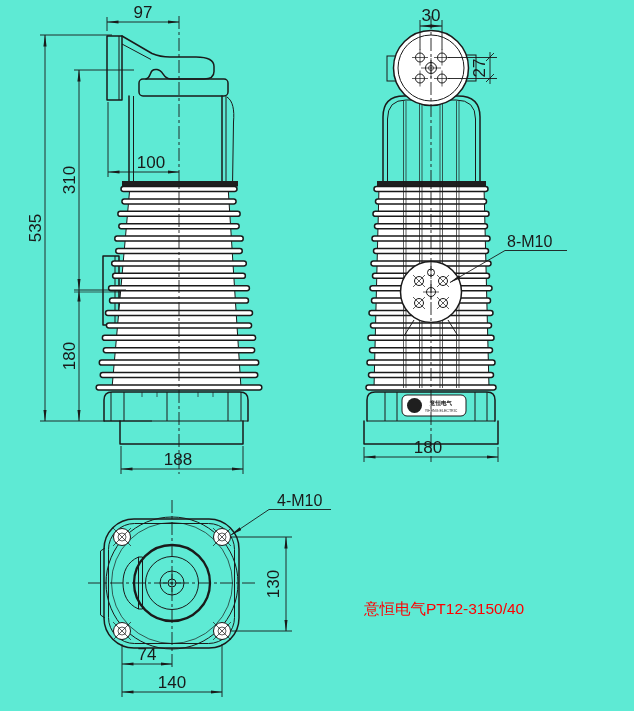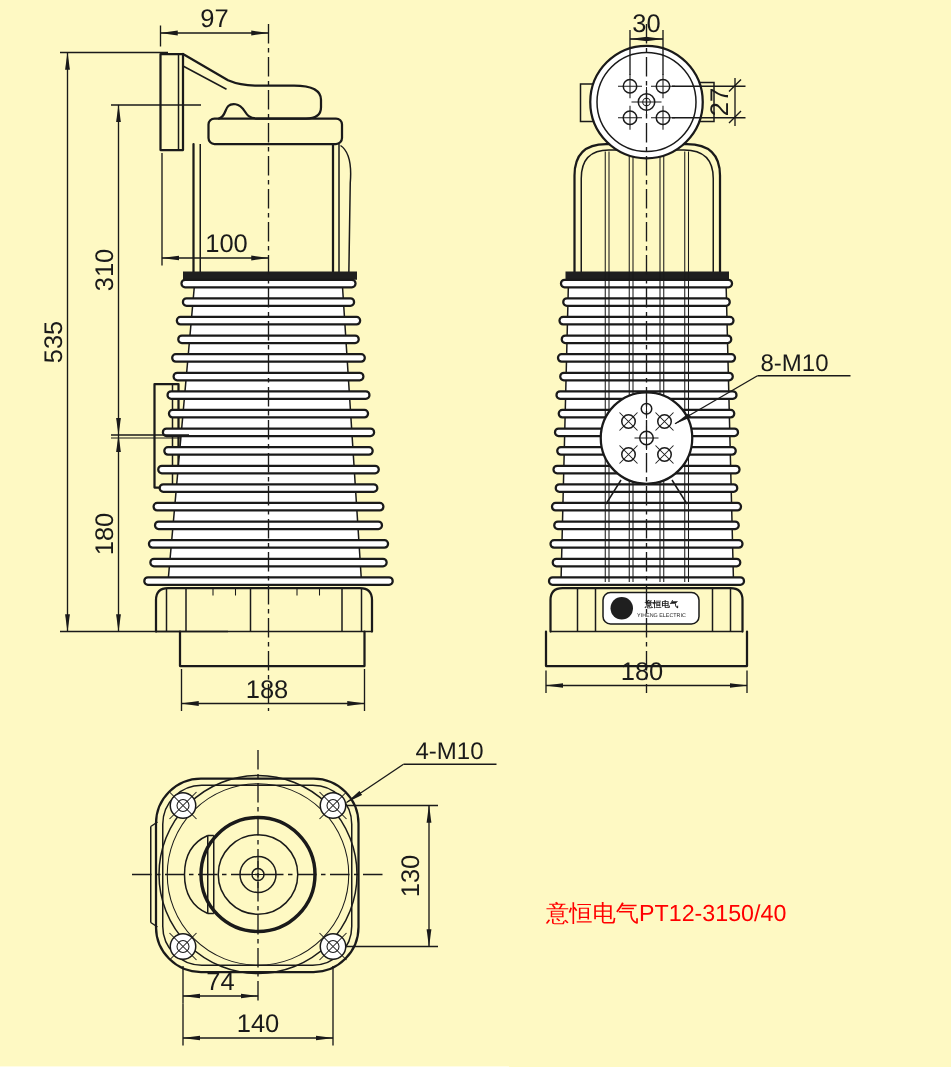--- a/index.html
+++ b/index.html
@@ -1,16 +1,16 @@
 <!DOCTYPE html>
 <html><head>
 <meta charset="utf-8">
 <style>
   html,body{margin:0;padding:0;background:#ffffff;}
-  #stage{position:relative;width:634px;height:711px;background:#fef9c3;overflow:hidden;}
+  #stage{position:relative;width:634px;height:711px;background:#5eead4;overflow:hidden;}
   svg{position:absolute;left:0;top:0;}
   .ln{fill:none;stroke:#1a1a1a;stroke-width:1.5;stroke-linejoin:round;stroke-linecap:round;}
   .thin{fill:none;stroke:#1a1a1a;stroke-width:1;}
   .hair{fill:none;stroke:#1a1a1a;stroke-width:.7;}
   .bold{fill:none;stroke:#1a1a1a;stroke-width:2.3;}
   .dim{fill:none;stroke:#1a1a1a;stroke-width:.9;}
   .ext{fill:none;stroke:#1a1a1a;stroke-width:.9;}
   .cl{fill:none;stroke:#1a1a1a;stroke-width:.9;stroke-dasharray:13 3 3 3;}
   .fin{fill:#ffffff;stroke:#1a1a1a;stroke-width:1.5;}
   .wfill{fill:#ffffff;}

